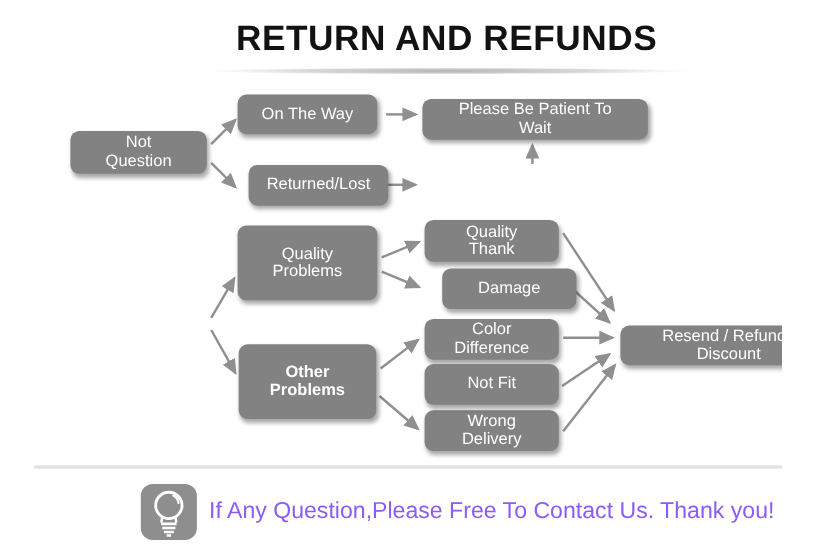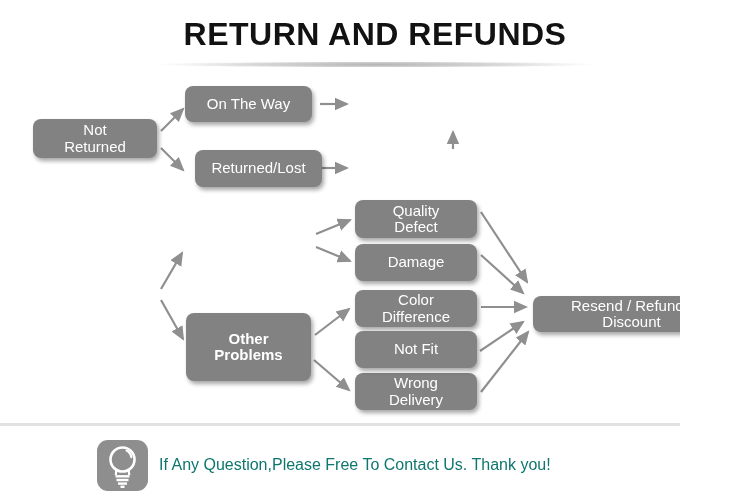--- a/index.html
+++ b/index.html
@@ -1,18 +1,18 @@
 <!DOCTYPE html>
 <html><head>
 <meta charset="utf-8">
 <style>
   html,body{margin:0;padding:0;background:#fff;}
   .canvas{
     position:relative;width:680px;height:500px;background:#ffffff;
-    font-family:"Liberation Sans","DejaVu Sans",sans-serif;overflow:hidden;
+    font-family:"Liberation Sans","DejaVu Sans",sans-serif;overflow:hidden;margin-left:31px;
   }
   .page-title{
     position:absolute;left:0;top:16px;width:750px;text-align:center;
     font-size:32px;font-weight:bold;color:#121212;letter-spacing:0.5px;
   }
   .title-underline{
     position:absolute;left:155px;top:62px;width:443px;height:5px;
     background:radial-gradient(ellipse 50% 100% at 50% 50%,
       rgba(90,90,90,0.45) 0%,rgba(120,120,120,0.30) 55%,rgba(160,160,160,0.12) 85%,rgba(0,0,0,0) 100%);
     border-radius:50%;
@@ -26,39 +26,39 @@
   
   .n-not-received{left:33px;top:119px;width:124px;height:39px;}
   .n-on-the-way{left:185px;top:86px;width:127px;height:36px;}
   .n-returned-lost{left:195px;top:150px;width:127px;height:37px;}
   .n-please-wait{left:353px;top:90px;width:205px;height:37px;}
   .n-resend-refund{left:353px;top:151px;width:205px;height:38px;}
   .n-received{left:32px;top:273px;width:125px;height:39px;}
   .n-quality-problems{left:185px;top:205px;width:127px;height:68px;}
   .n-other-problems{left:186px;top:313px;width:125px;height:68px;font-weight:bold;}
   .n-quality-defect{left:355px;top:200px;width:122px;height:38px;}
-  .n-damage{left:355px;top:244px;width:122px;height:37px;}
+  .n-damage{left:371px;top:244px;width:122px;height:37px;}
   .n-color-difference{left:355px;top:290px;width:122px;height:37px;}
   .n-not-fit{left:355px;top:331px;width:122px;height:37px;}
   .n-wrong-delivery{left:355px;top:373px;width:122px;height:37px;}
   .n-resend-refund-discount{left:533px;top:296px;width:197px;height:36px;}
   .arrows{position:absolute;left:0;top:0;width:750px;height:500px;}
   .arrows line{stroke:#8f8f8f;stroke-width:2.2px;}
   .footer-divider{
     position:absolute;left:0;top:423px;width:750px;height:3px;background:#e1e1e1;
   }
   .footer{
     position:absolute;left:97px;top:439px;height:52px;display:flex;align-items:center;
   }
   .bulb-badge{
     width:51px;height:51px;background:#8e8e8e;border-radius:11px;
     display:flex;align-items:center;justify-content:center;flex:0 0 auto;
   }
   .footer-note{
-    margin-left:11px;font-size:16px;color:#0f766e;white-space:nowrap;
+    margin-left:11px;font-size:21px;color:#8b5cf6;white-space:nowrap;
   }
 </style>
 </head>
 <body>
 
 <div class="canvas">
 
   <div class="page-title">RETURN AND REFUNDS</div>
   <div class="title-underline"></div>
 
@@ -79,25 +79,27 @@
     <line x1="316" y1="247" x2="350" y2="261" marker-end="url(#ah)"></line>
     <line x1="315" y1="335" x2="349" y2="309" marker-end="url(#ah)"></line>
     <line x1="314" y1="360" x2="349" y2="390" marker-end="url(#ah)"></line>
     <line x1="481" y1="212" x2="527" y2="282" marker-end="url(#ah)"></line>
     <line x1="481" y1="255" x2="523" y2="293" marker-end="url(#ah)"></line>
     <line x1="481" y1="307" x2="526" y2="307" marker-end="url(#ah)"></line>
     <line x1="480" y1="351" x2="523" y2="322" marker-end="url(#ah)"></line>
     <line x1="481" y1="392" x2="528" y2="332" marker-end="url(#ah)"></line>
   </svg>
 
-  <div class="node n-not-received">Not Returned</div>
+  <div class="node n-not-received">Not Question</div>
   <div class="node n-on-the-way">On The Way</div>
   <div class="node n-returned-lost">Returned/Lost</div>
+  <div class="node n-please-wait">Please Be Patient To Wait</div>
+  <div class="node n-quality-problems">Quality Problems</div>
   <div class="node n-other-problems">Other Problems</div>
-  <div class="node n-quality-defect">Quality Defect</div>
+  <div class="node n-quality-defect">Quality Thank</div>
   <div class="node n-damage">Damage</div>
   <div class="node n-color-difference">Color Difference</div>
   <div class="node n-wrong-delivery">Wrong Delivery</div>
   <div class="node n-not-fit">Not Fit</div>
   <div class="node n-resend-refund-discount">Resend / Refund / Discount</div>
 
   <div class="footer-divider"></div>
 
   <div class="footer">
     <div class="bulb-badge">

